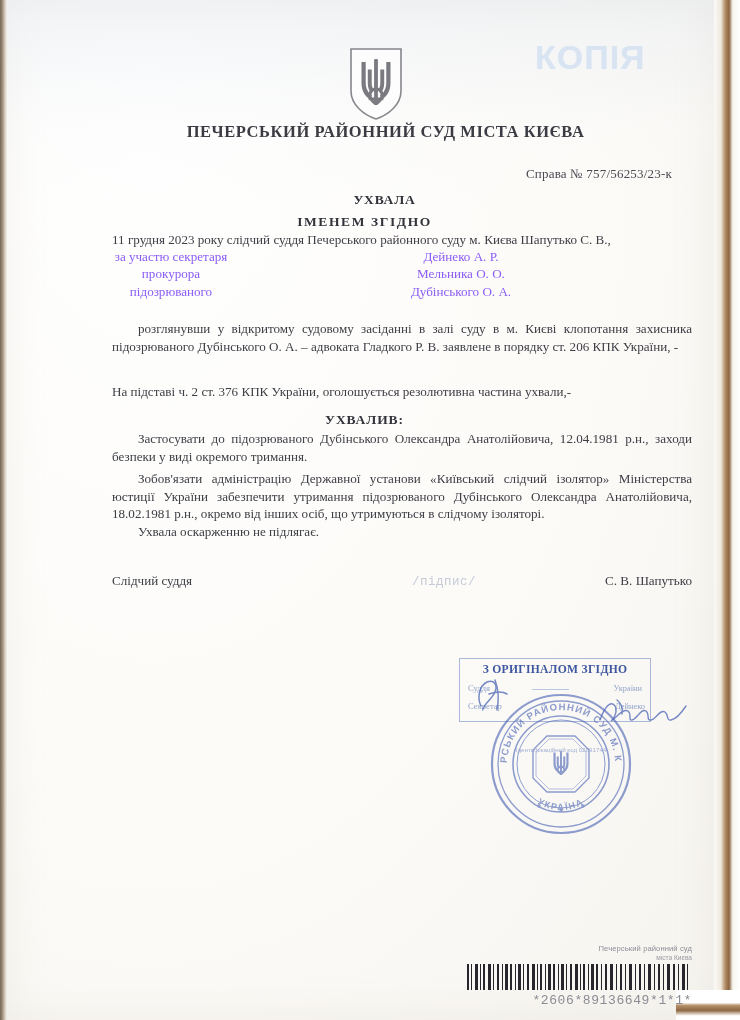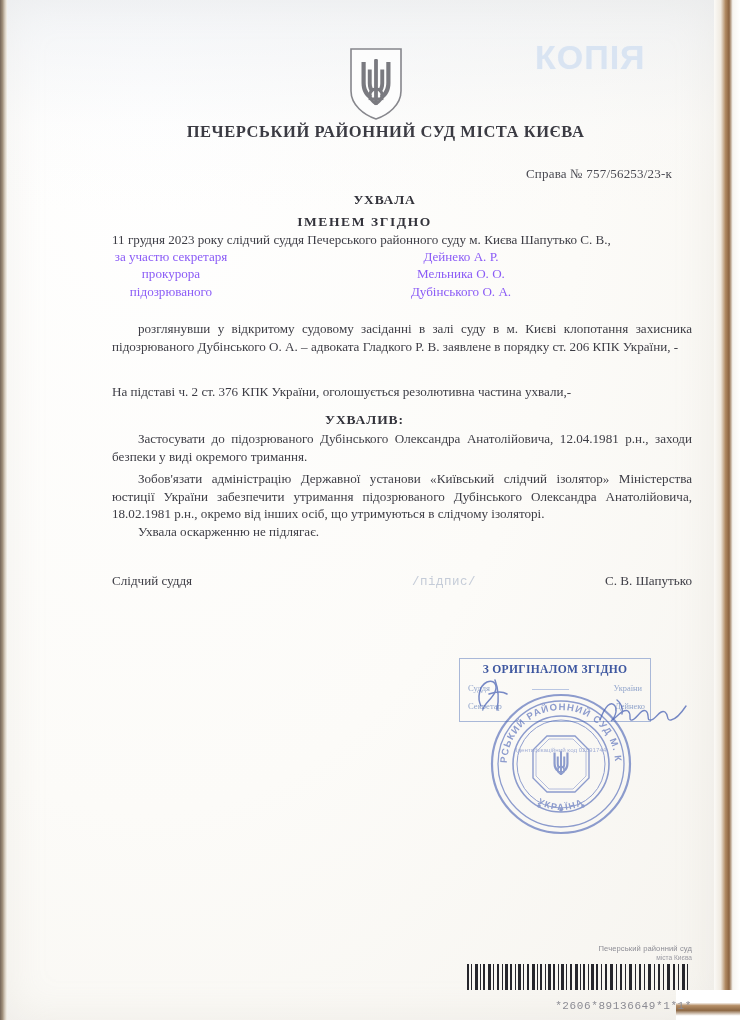--- a/index.html
+++ b/index.html
@@ -265,24 +265,24 @@
     color: #9a9aa2;
     margin-top: 1px;
   }
   .fb-bars {
     margin: 3px auto 0;
     width: 222px; height: 26px;
   }
   .fb-bars svg { width: 100%; height: 100%; display: block; }
   .fb-code {
     font-family: "Liberation Mono", "DejaVu Sans Mono", monospace;
-    font-size: 11px;
+    font-size: 13px;
     color: #8b8b93;
     letter-spacing: .6px;
-    margin-top: 10px;
+    margin-top: 3px;
   }
 </style>
 </head>
 <body>
 
 <div class="scan-surface"></div>
 <div class="page-sheet">
   <div class="page-tint-top"></div>
 </div>
 <div class="desk-edge-left"></div>

